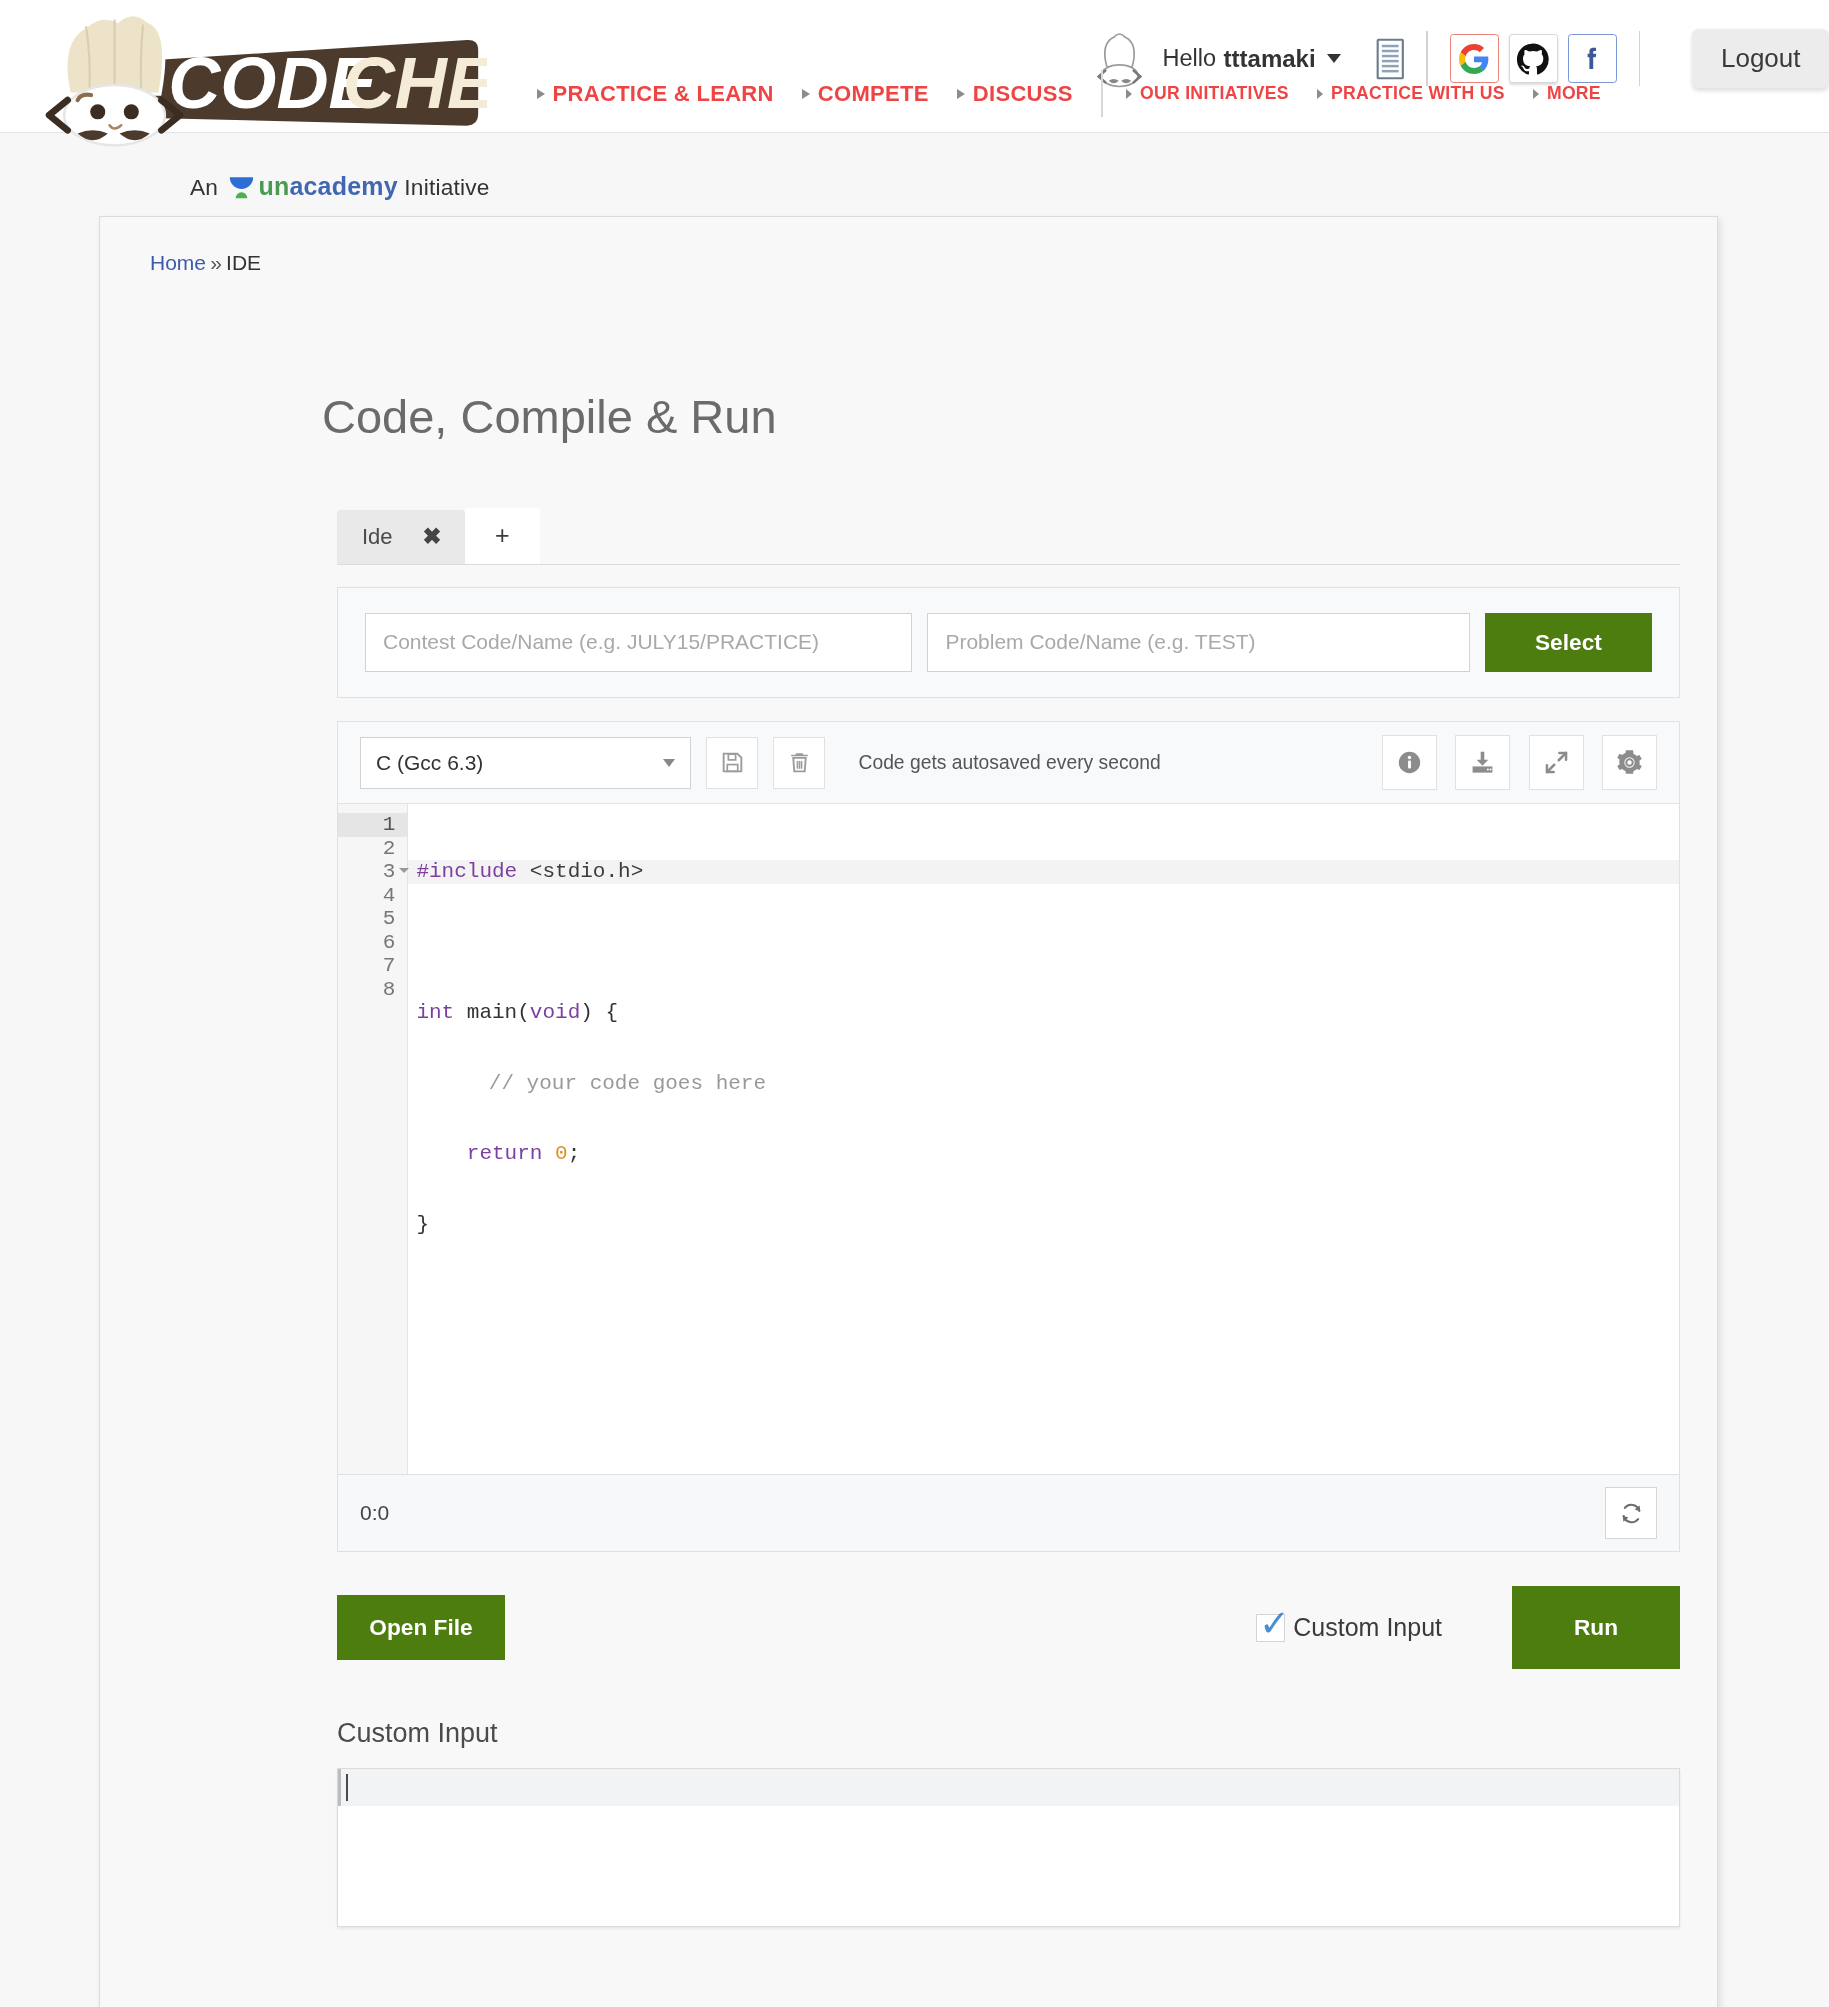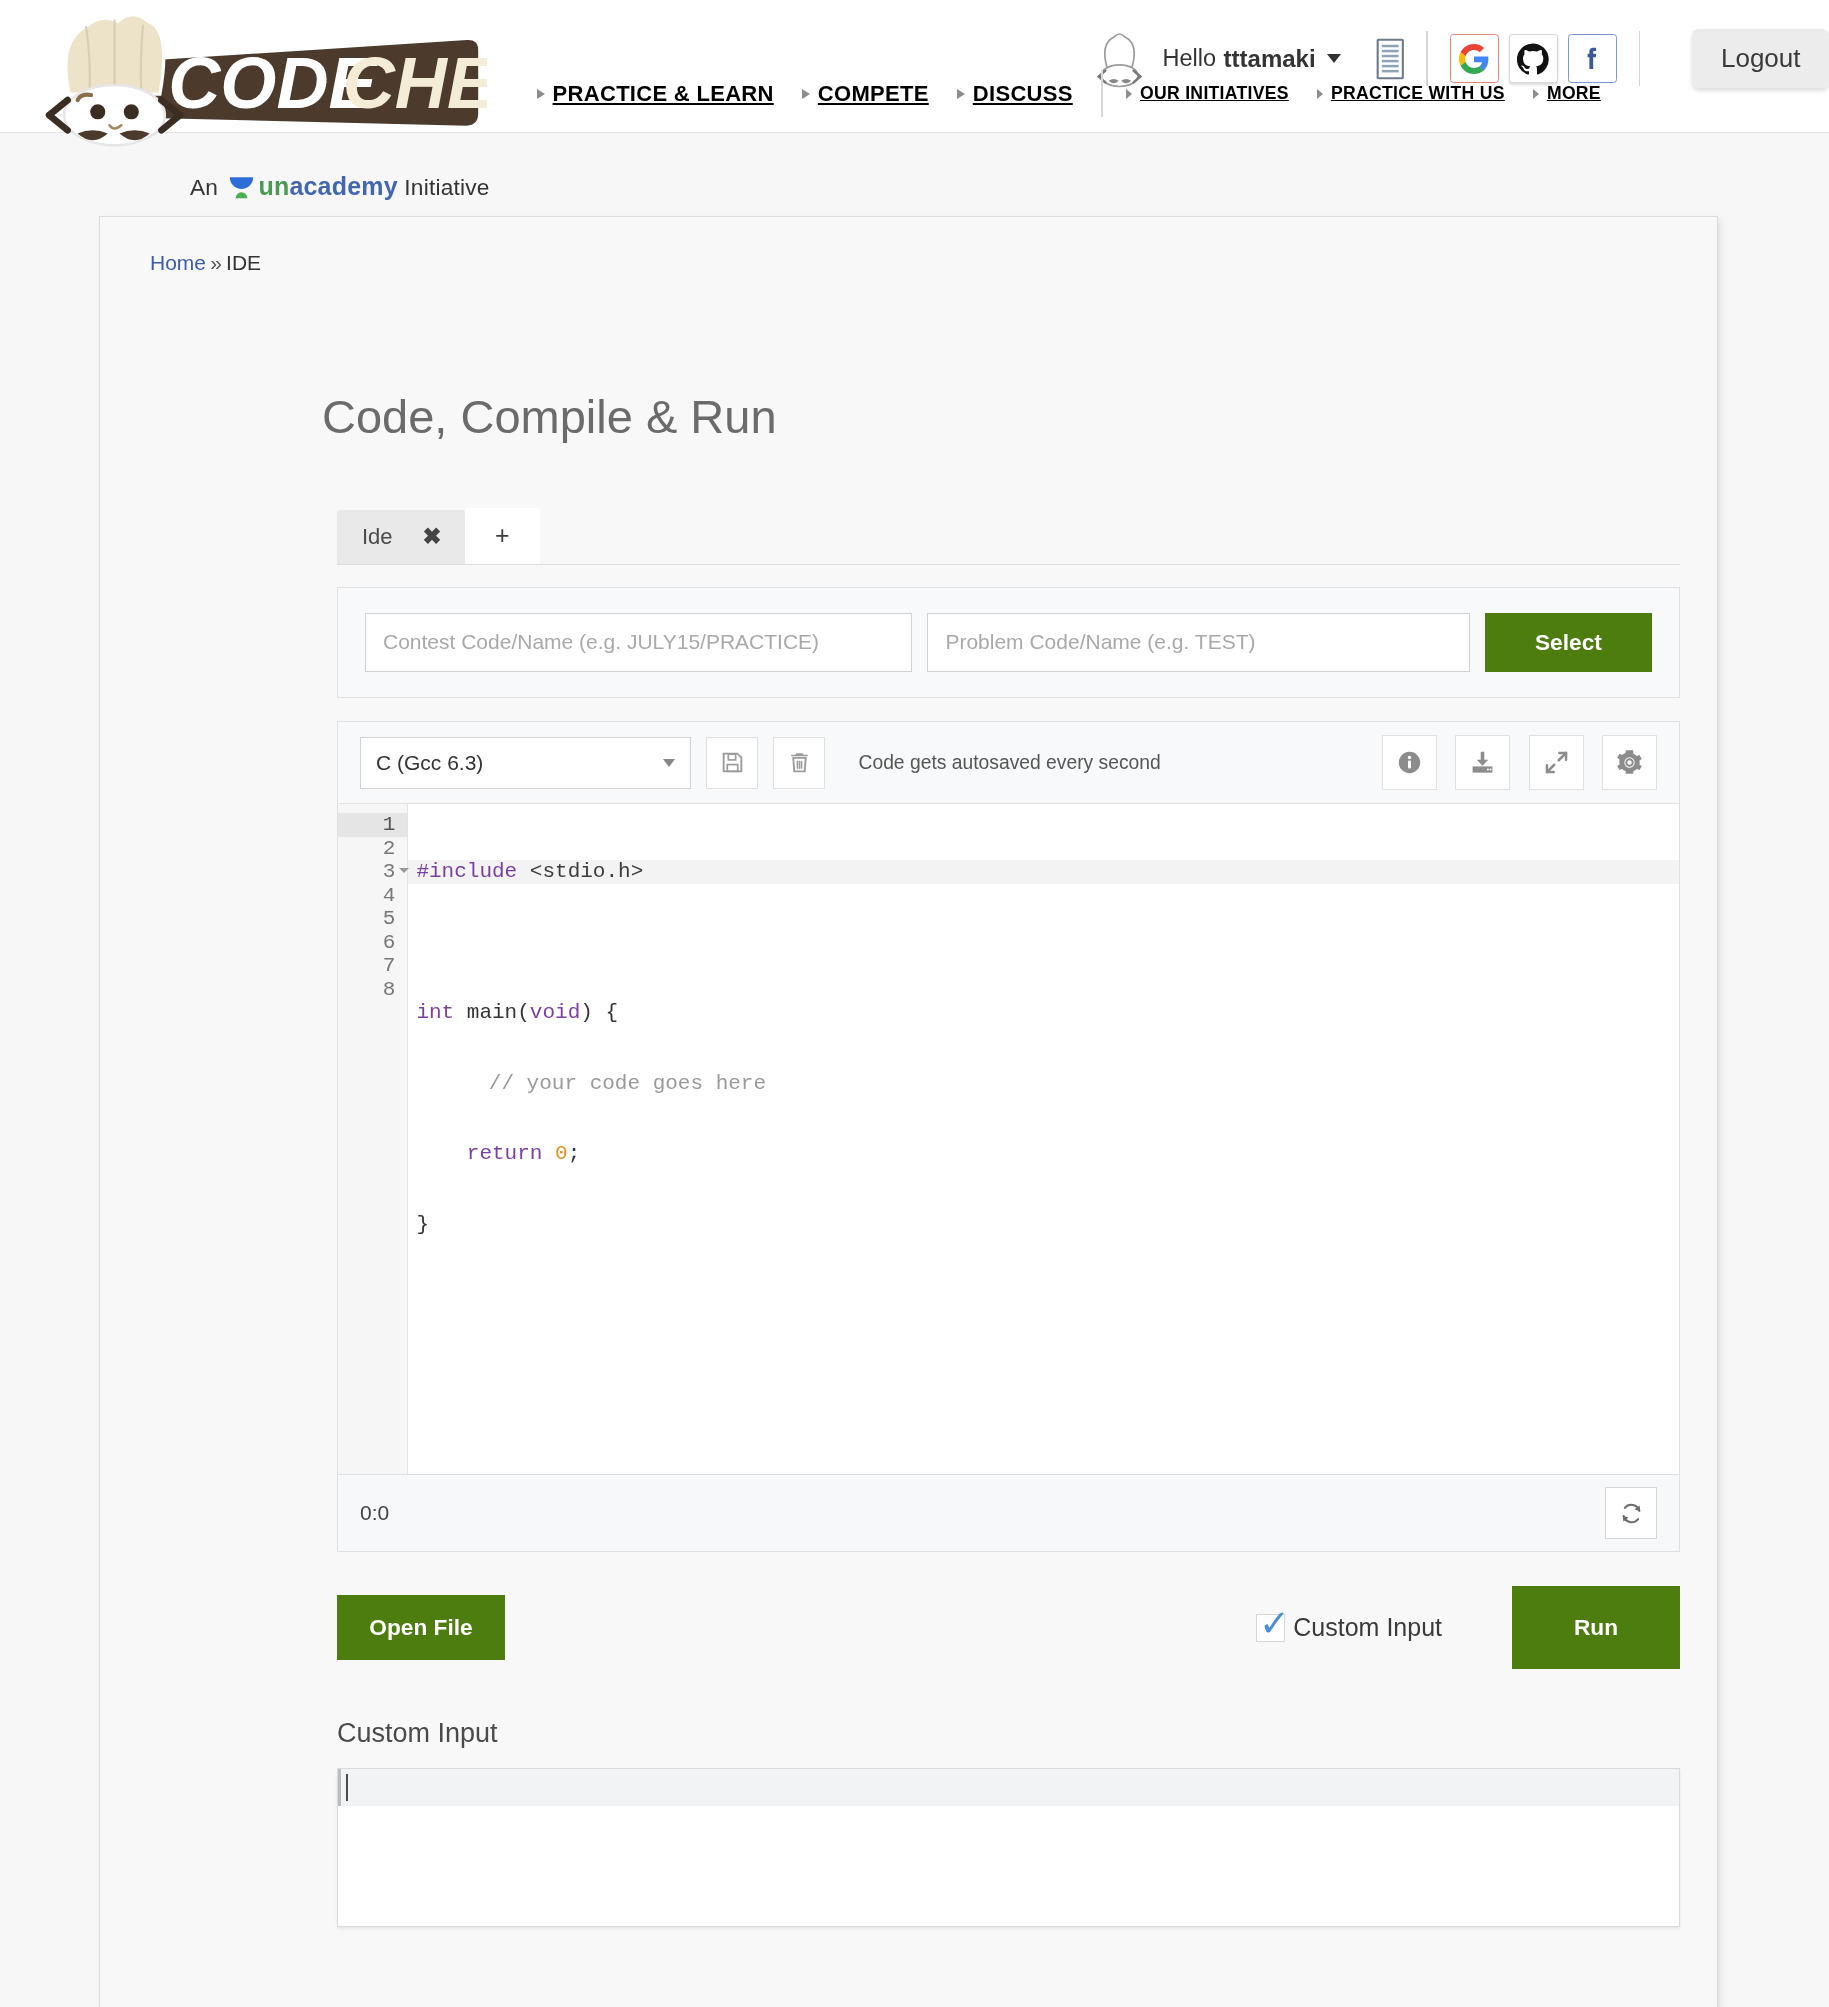--- a/index.html
+++ b/index.html
@@ -108,23 +108,22 @@
   }
   .nav-item .tri {
     width: 0; height: 0;
     border-top: 5.9px solid transparent;
     border-bottom: 5.9px solid transparent;
     border-left: 8.4px solid #8c8c8c;
   }
   .nav-item .lbl {
     font-size: 22px;
     font-weight: 700;
-    color: #000000;
+    color: #ef4444;
     letter-spacing: 0.3px;
-    text-decoration: underline;
   }
   .nav-item.small .lbl { font-size: 17.6px; }
   .nav-item.small .tri {
     border-top-width: 5px; border-bottom-width: 5px; border-left-width: 6.7px;
   }
   .nav-sep {
     width: 1.7px; height: 47px;
     background: #d8d8d8;
     margin: 0 23.5px 0 0;
   }

